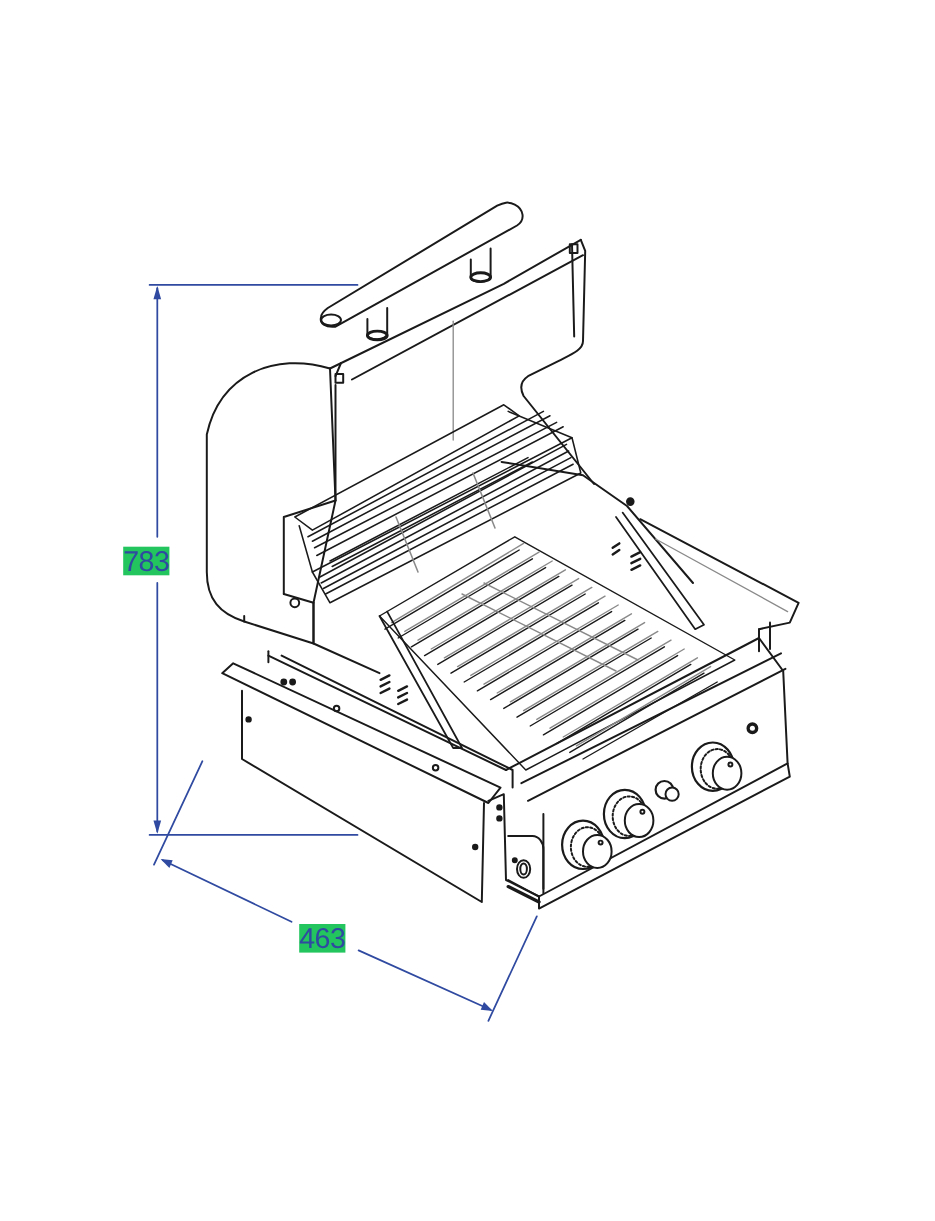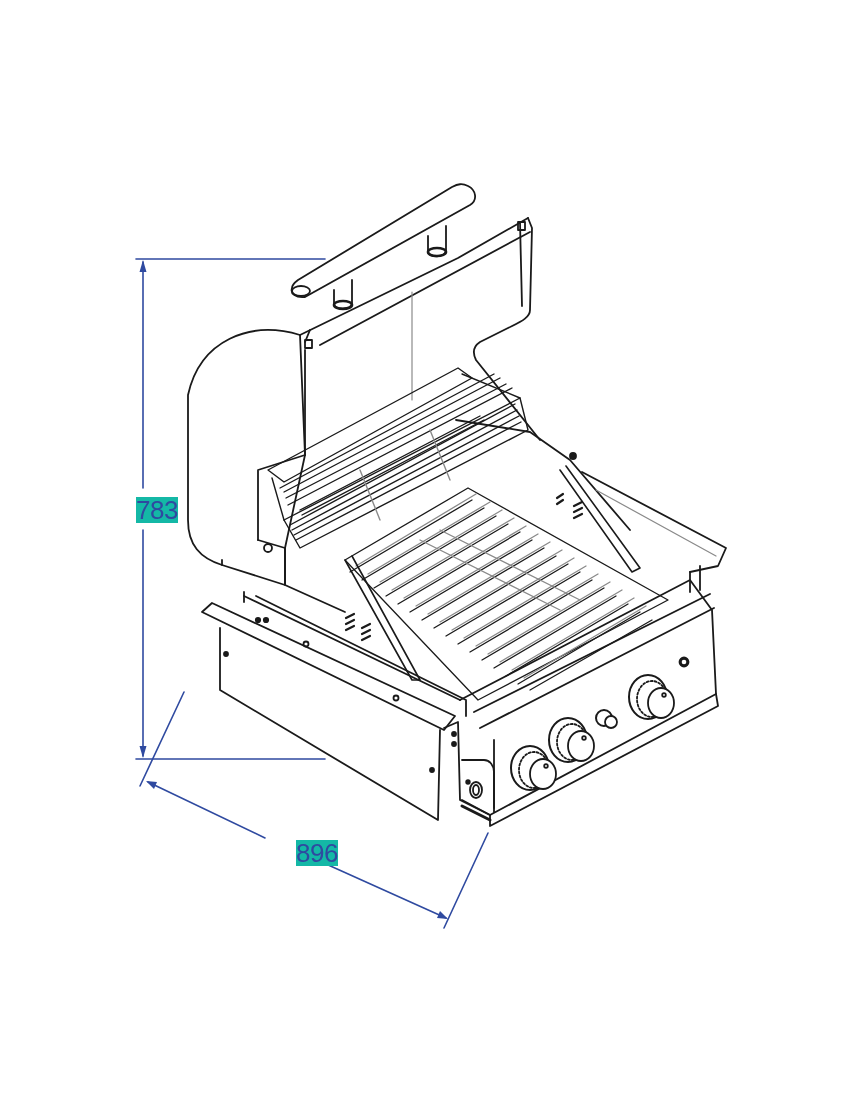--- a/index.html
+++ b/index.html
@@ -4,23 +4,22 @@
   <style>
     html, body { margin: 0; padding: 0; background: #ffffff; }
     body { width: 850px; height: 1110px; position: relative; overflow: hidden; }
     #drawing { position: absolute; left: 0; top: 0; width: 850px; height: 1110px; }
     .dim-label {
       position: absolute;
       font-family: "Liberation Sans", sans-serif;
       font-size: 26px;
       color: #2f4aa0;
       letter-spacing: -0.5px;
-      background: #14b8a6;
+      background: #22c55e;
       line-height: 1;
-      margin-left: 24px;
     }
     #dim-height-label { left: 112px; top: 497px; }
     #dim-width-label { left: 272px; top: 840px; }
   </style>
 </head>
 <body>
 
 <svg id="drawing" viewBox="0 0 850 1110" xmlns="http://www.w3.org/2000/svg">
   <g fill="none" stroke-linecap="round" stroke-linejoin="round">
 
@@ -209,13 +208,13 @@
         <circle cx="454" cy="734" r="2" fill="#1a1a1a"></circle>
         <circle cx="454" cy="744" r="2" fill="#1a1a1a"></circle>
         <circle cx="468" cy="782" r="1.8" fill="#1a1a1a"></circle>
         <path d="M462 806 L490 820" stroke-width="3"></path>
       </g>
     </g>
   </g>
 </svg>
 
 <div id="dim-height-label" class="dim-label">783</div>
-<div id="dim-width-label" class="dim-label">896</div>
+<div id="dim-width-label" class="dim-label">463</div>
 
 </body></html>

